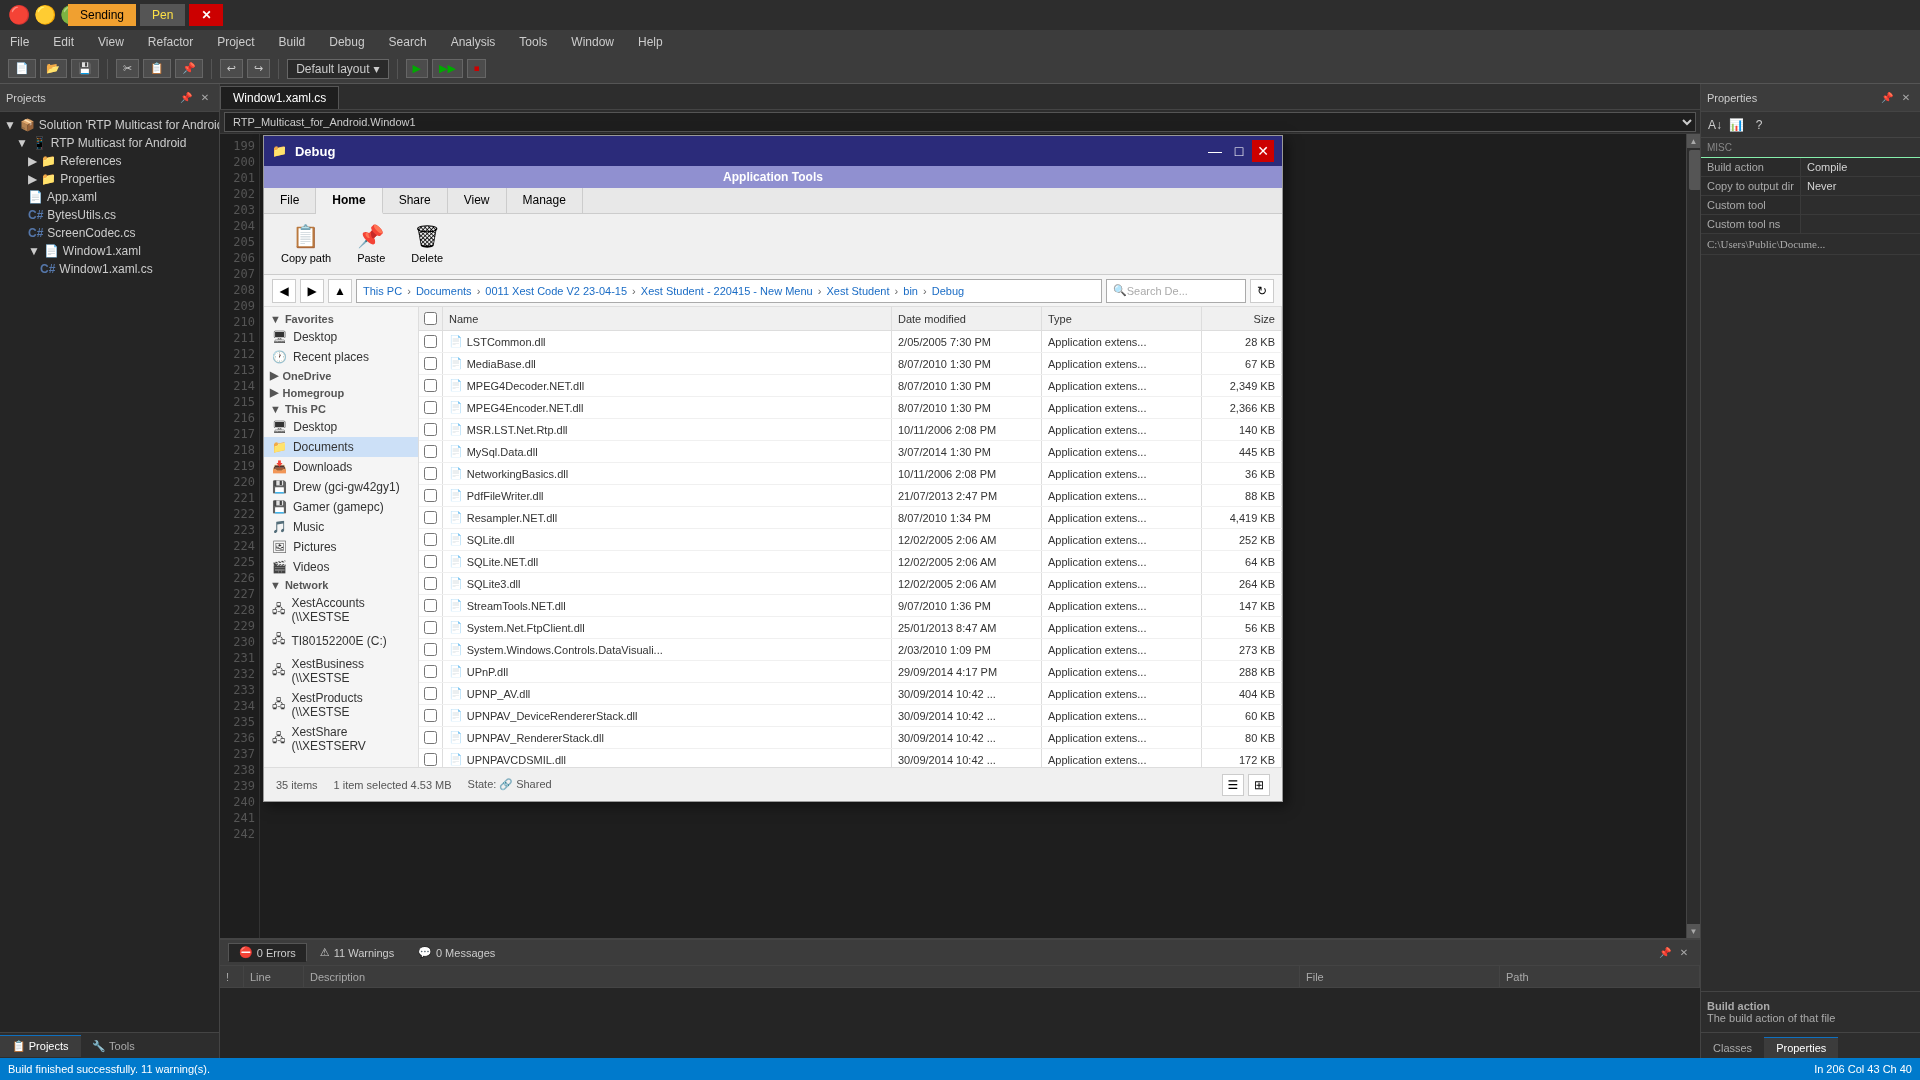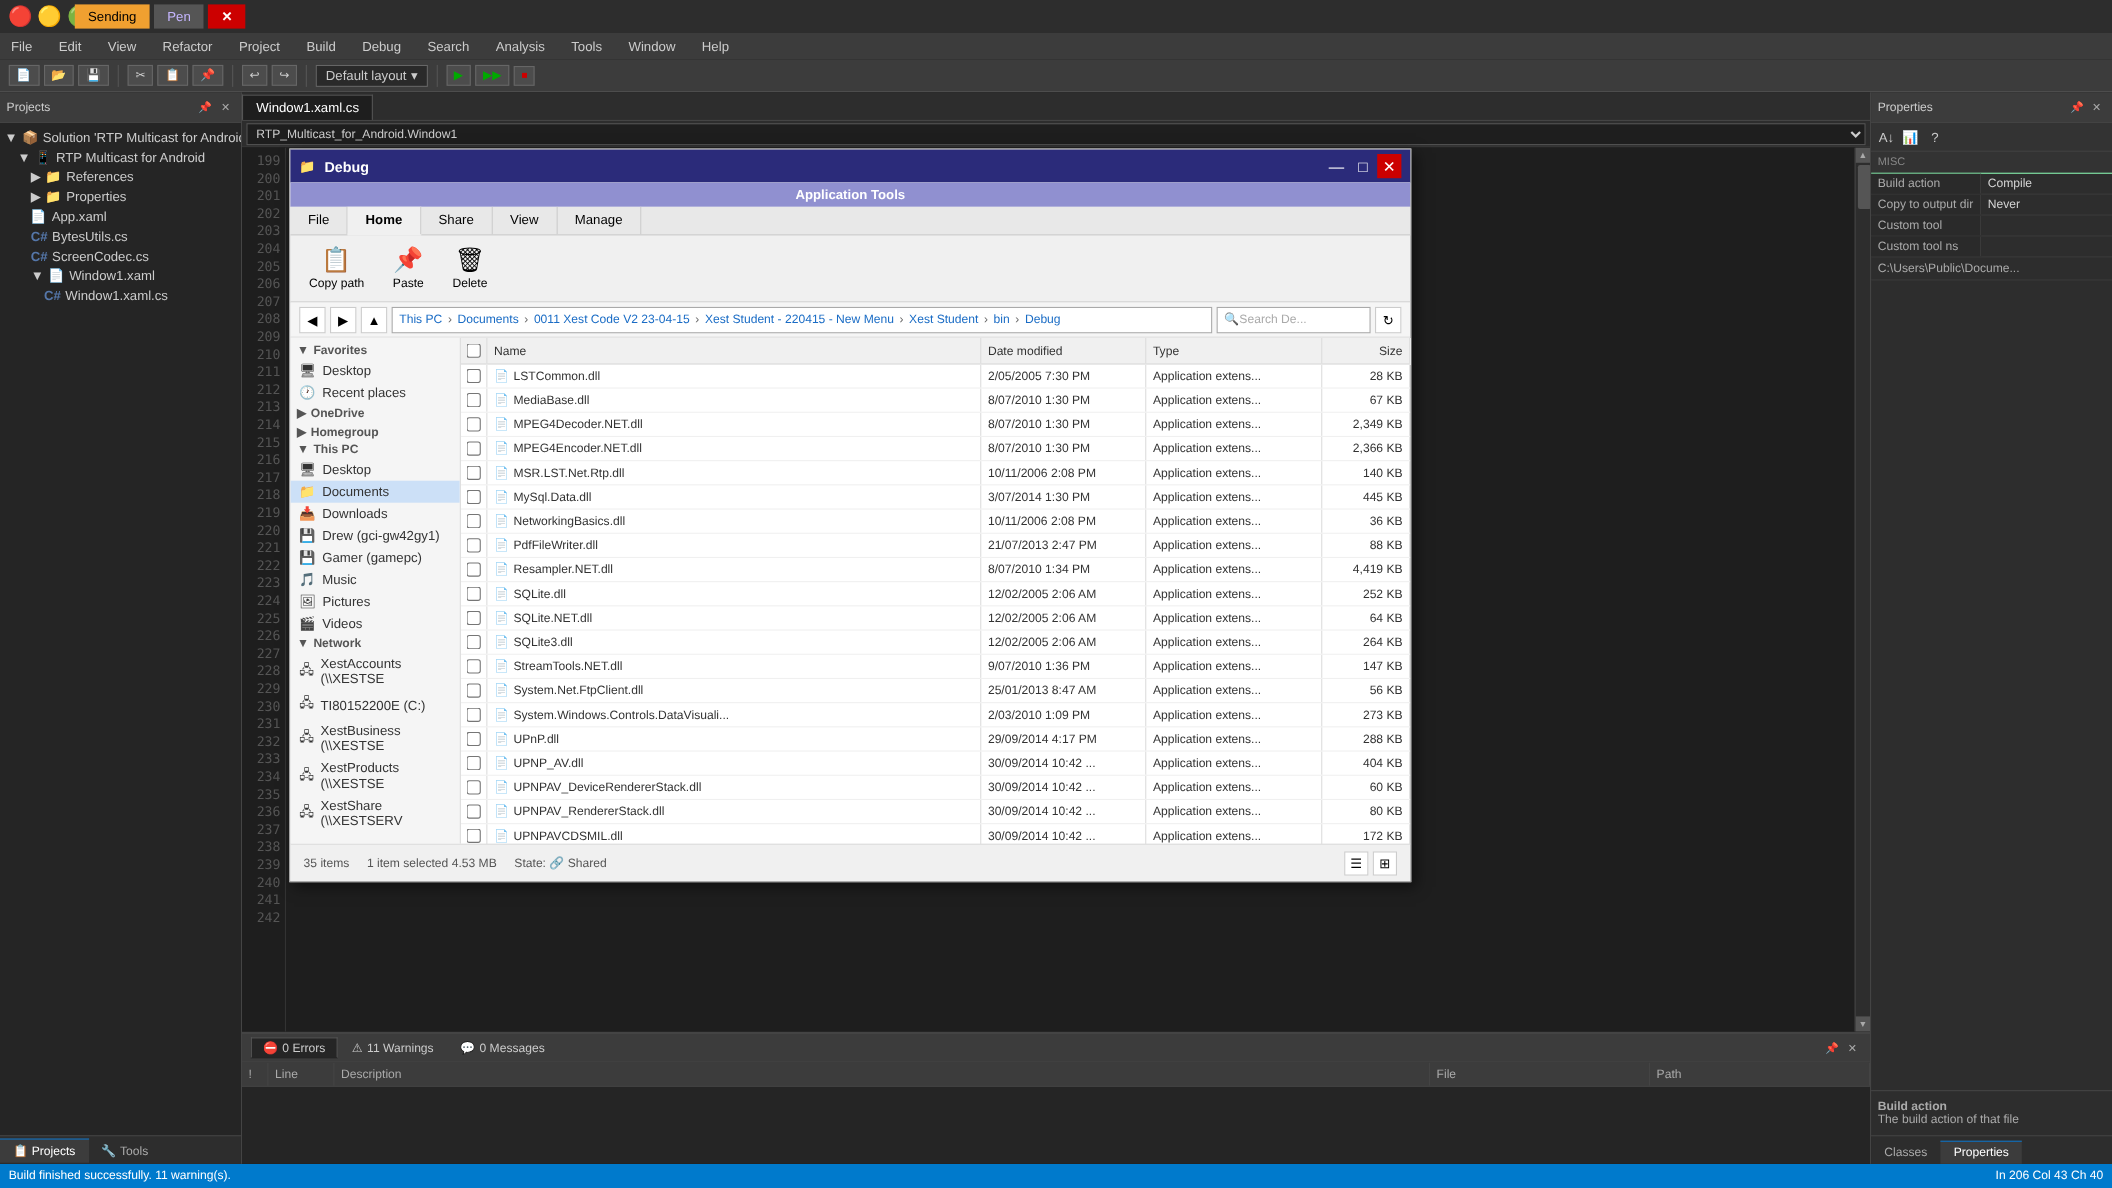--- a/index.html
+++ b/index.html
@@ -3,21 +3,21 @@
   <meta charset="utf-8">
   <style>
     * { margin: 0; padding: 0; box-sizing: border-box; }
     body { width: 1920px; height: 1080px; overflow: hidden; font-family: 'Segoe UI', Arial, sans-serif; font-size: 12px; background: #1e1e1e; }
 
     
     .title-bar { height: 30px; background: #2d2d2d; display: flex; align-items: center; padding: 0 8px; color: #ccc; }
     .title-bar-center { flex: 1; text-align: center; font-size: 12px; }
     .title-btn { padding: 4px 12px; font-size: 12px; cursor: pointer; }
     .title-btn.sending { background: #f0a030; color: #000; border: none; }
-    .title-btn.pen { background: #555; color: #c4b5fd; border: none; }
+    .title-btn.pen { background: #555; color: #fde047; border: none; }
     .title-btn.close { background: #c00; color: #fff; border: none; font-weight: bold; }
 
     
     .menu-bar { height: 24px; background: #3c3c3c; display: flex; align-items: center; padding: 0 4px; color: #ccc; gap: 12px; font-size: 12px; }
     .menu-item { padding: 2px 6px; cursor: pointer; }
 
     
     .toolbar { height: 30px; background: #3c3c3c; display: flex; align-items: center; padding: 0 8px; gap: 4px; border-bottom: 1px solid #555; }
     .toolbar-btn { padding: 2px 6px; background: #4c4c4c; border: 1px solid #666; color: #ccc; font-size: 11px; cursor: pointer; }
     .layout-dropdown { background: #2a2a2a; border: 1px solid #666; color: #ccc; padding: 2px 8px; font-size: 12px; display: flex; align-items: center; gap: 4px; }
@@ -404,21 +404,21 @@
         <div class="props-val">Never</div>
       </div>
       <div class="props-row">
         <div class="props-key">Custom tool</div>
         <div class="props-val"></div>
       </div>
       <div class="props-row">
         <div class="props-key">Custom tool ns</div>
         <div class="props-val"></div>
       </div>
-      <div style="padding:4px 6px;font-size:11px;color:#aaa;border-bottom:1px solid #3a3a3a;">
+      <div style="padding:4px 6px;font-size:11px;color:#aaa;border-bottom:1px solid #3a3a3a;font-family:Liberation Serif, serif;">
         <span>C:\Users\Public\Docume...</span>
       </div>
     </div>
     <div class="props-desc">
       <strong>Build action</strong><br>
       <span>The build action of that file</span>
     </div>
 
     <div style="height:26px;background:#2d2d2d;display:flex;align-items:flex-end;border-top:1px solid #444;">
       <div class="bottom-tab">

